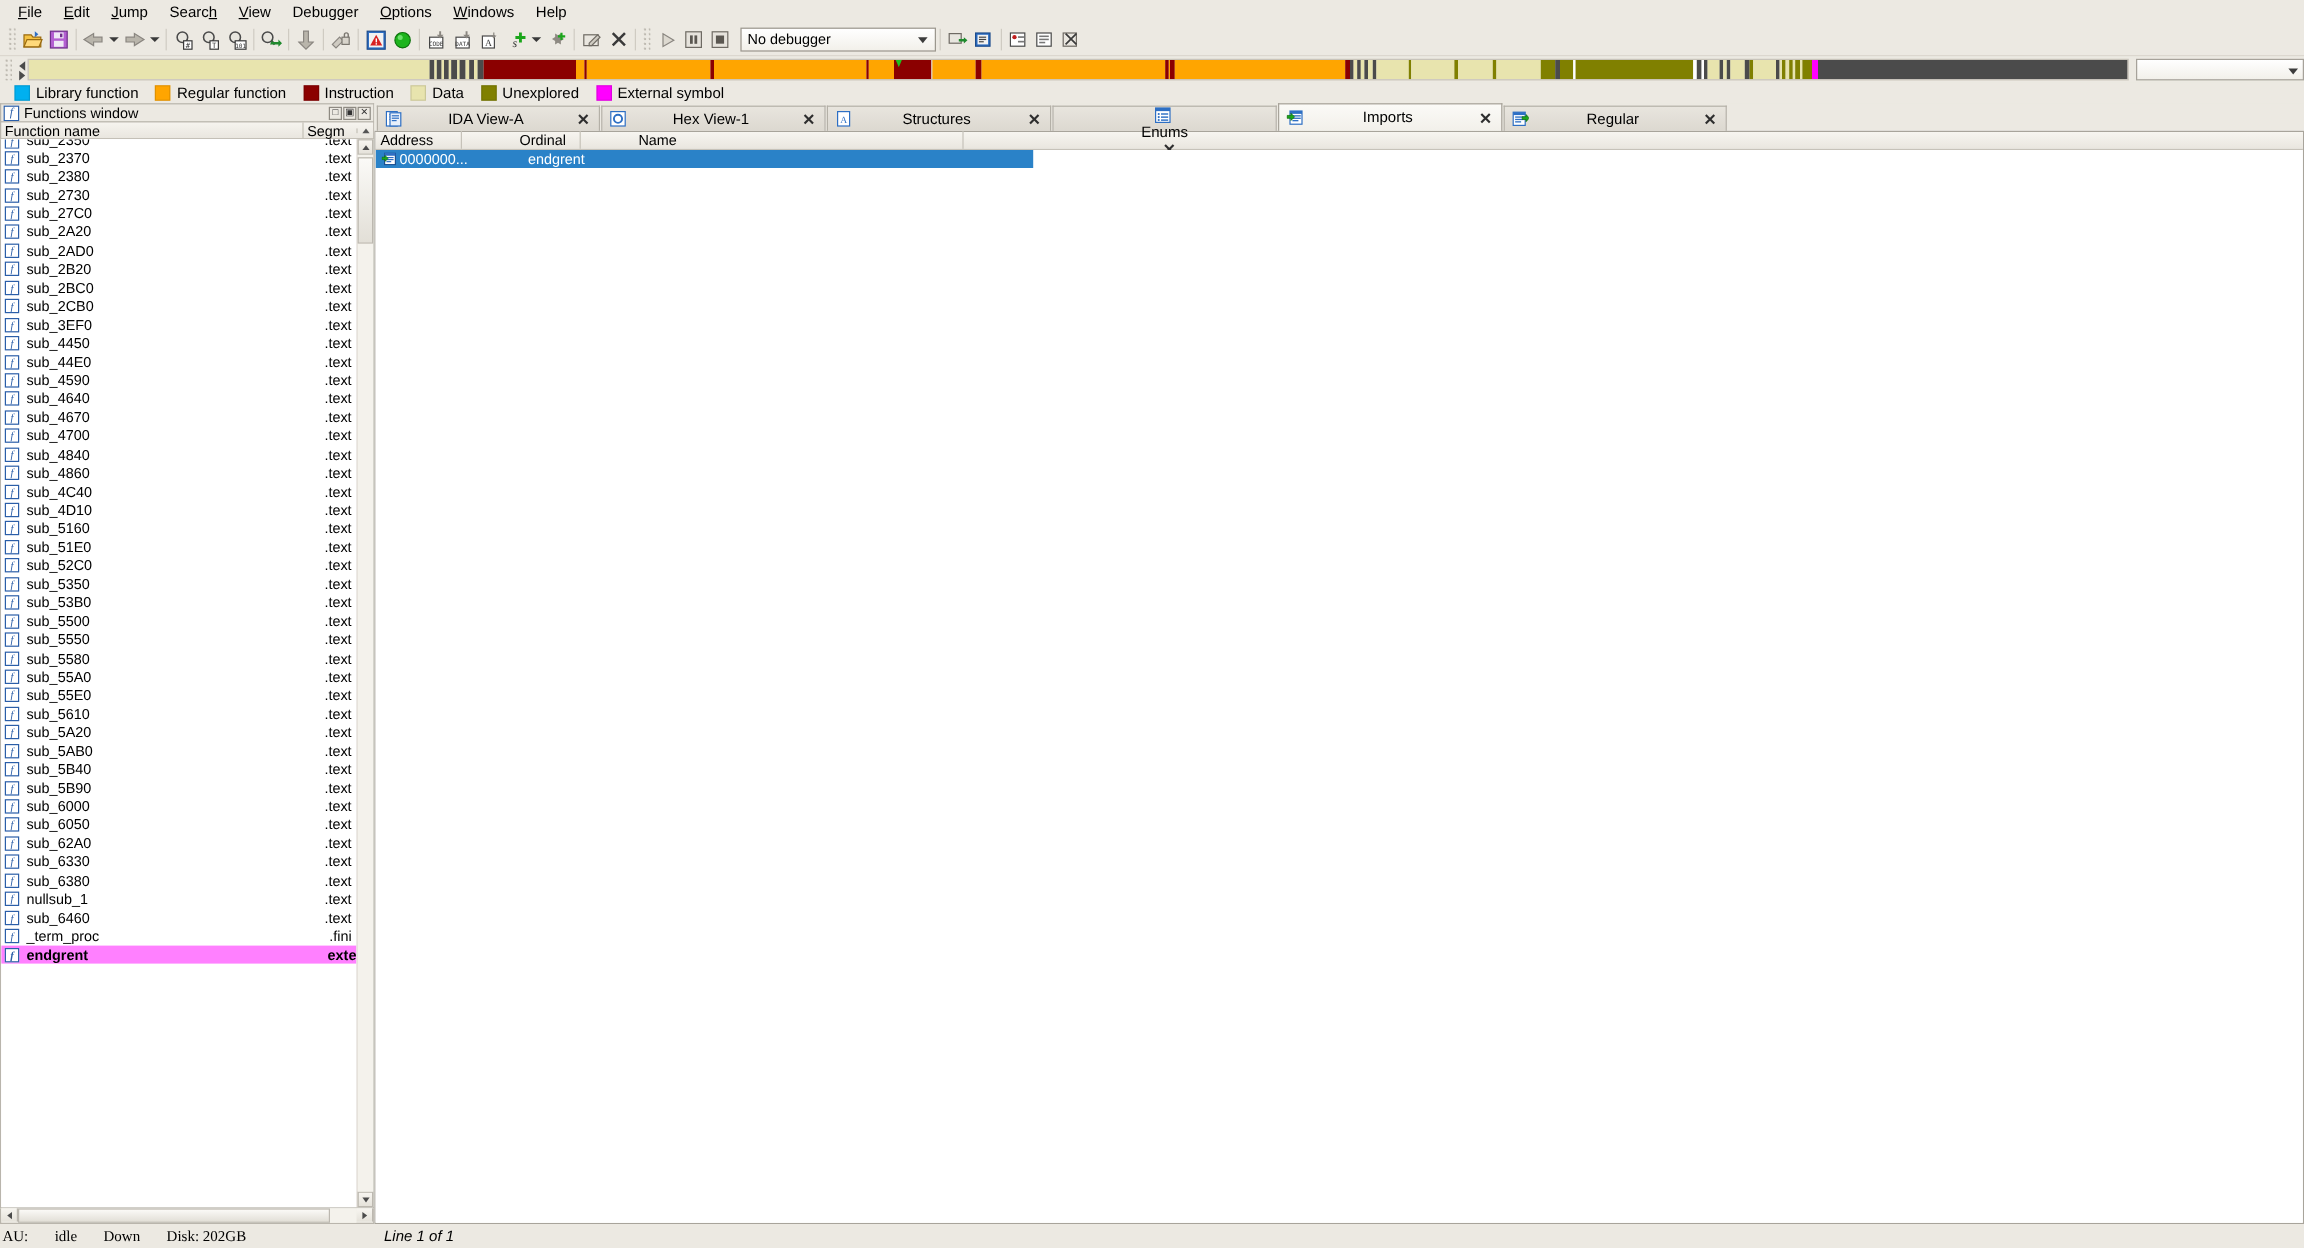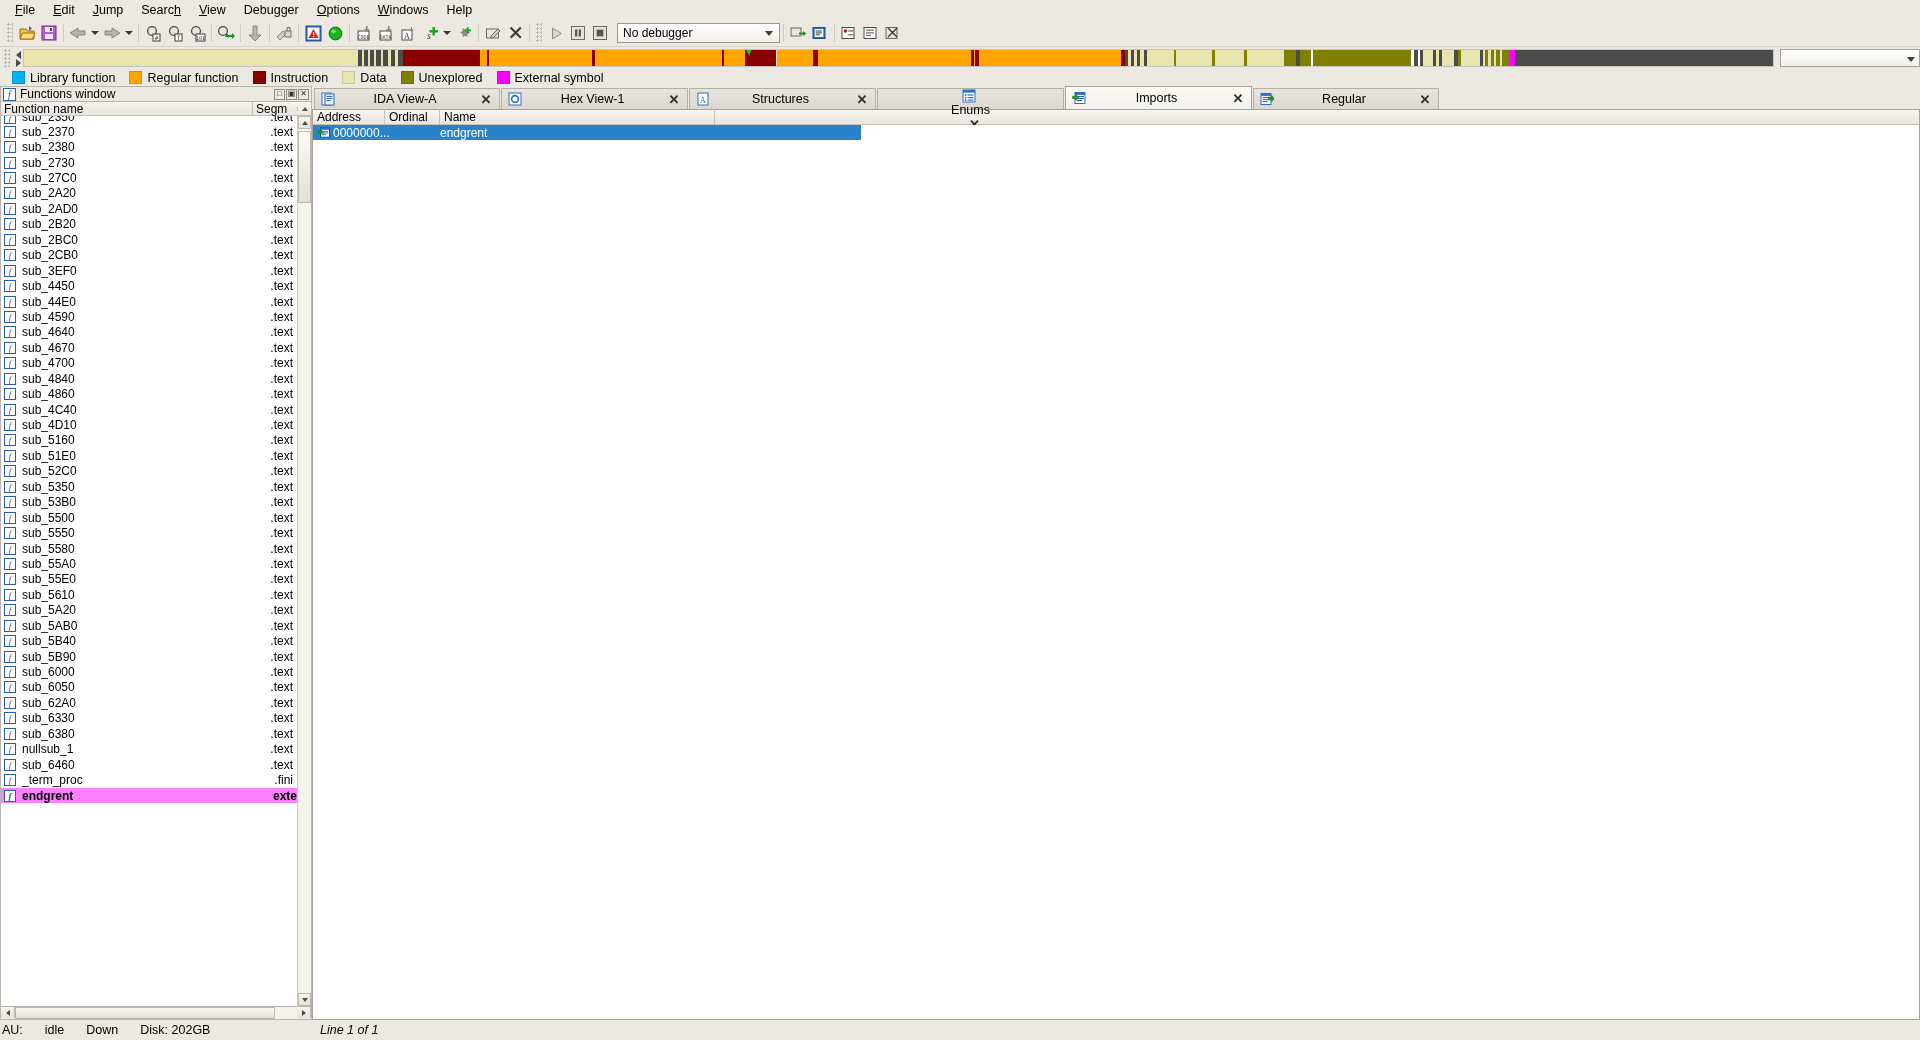--- a/index.html
+++ b/index.html
@@ -400,20 +400,21 @@
   }
   .imp-header {
     height: 15px;
     display: flex;
     font-size: 12px;
     background: linear-gradient(#f7f5f0, #e9e6df);
     border-bottom: 1px solid #c6c2b9;
     box-sizing: border-box;
     align-items: flex-end;
     flex: 0 0 auto;
+    gap: 44px;
   }
   .ih-cell {
     padding-left: 4px;
     border-right: 1px solid #c6c2b9;
     box-sizing: border-box;
     height: 15px;
     display: flex; align-items: center;
     white-space: nowrap;
     overflow: hidden;
   }
@@ -446,21 +447,21 @@
     height: 20px;
     display: flex;
     align-items: center;
     font-size: 12.5px;
     color: #000;
     background: #ece9e2;
     flex: 0 0 auto;
     padding-left: 2px;
   }
   .st-left { display: flex; align-items: center; width: 312px; }
-  .st-cell { margin-right: 22px; white-space: nowrap; }
+  .st-cell { margin-right: 22px; white-space: nowrap; font-family: Liberation Serif, serif; }
   .st-line { margin-left: 6px; font-style: italic; }
 </style>
 </head>
 <body>
 
 <div class="app">
 
   <div class="menubar">
     <div class="menu-item"><span class="mn">F</span><span>ile</span></div>
     <div class="menu-item"><span class="mn">E</span>dit</div>

